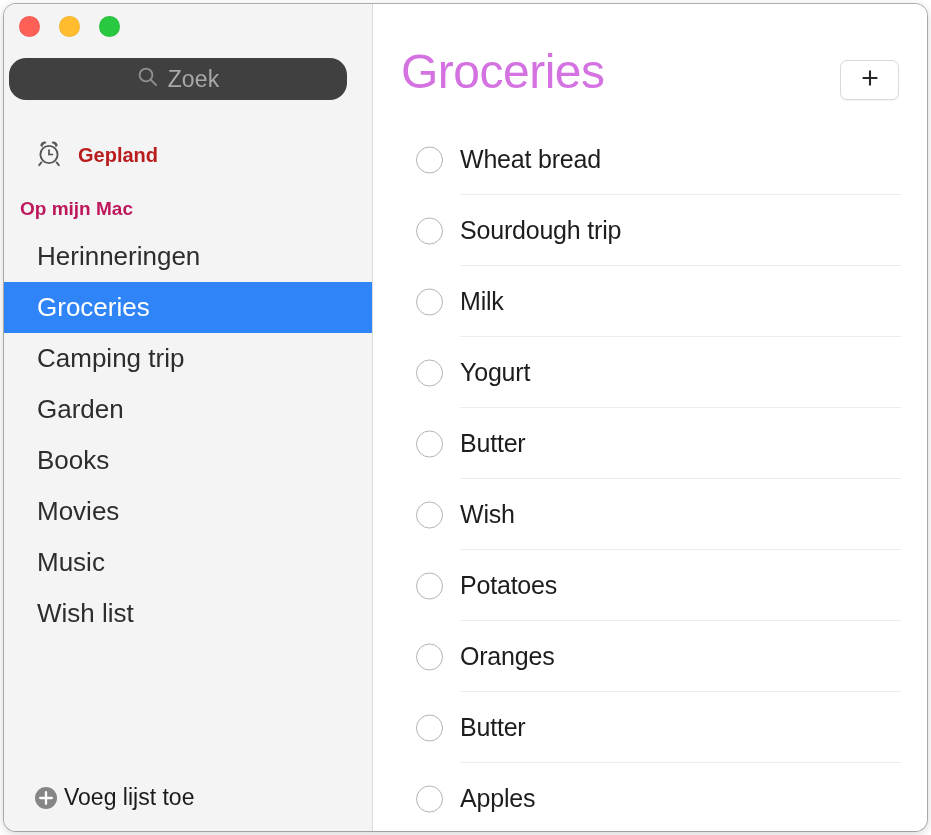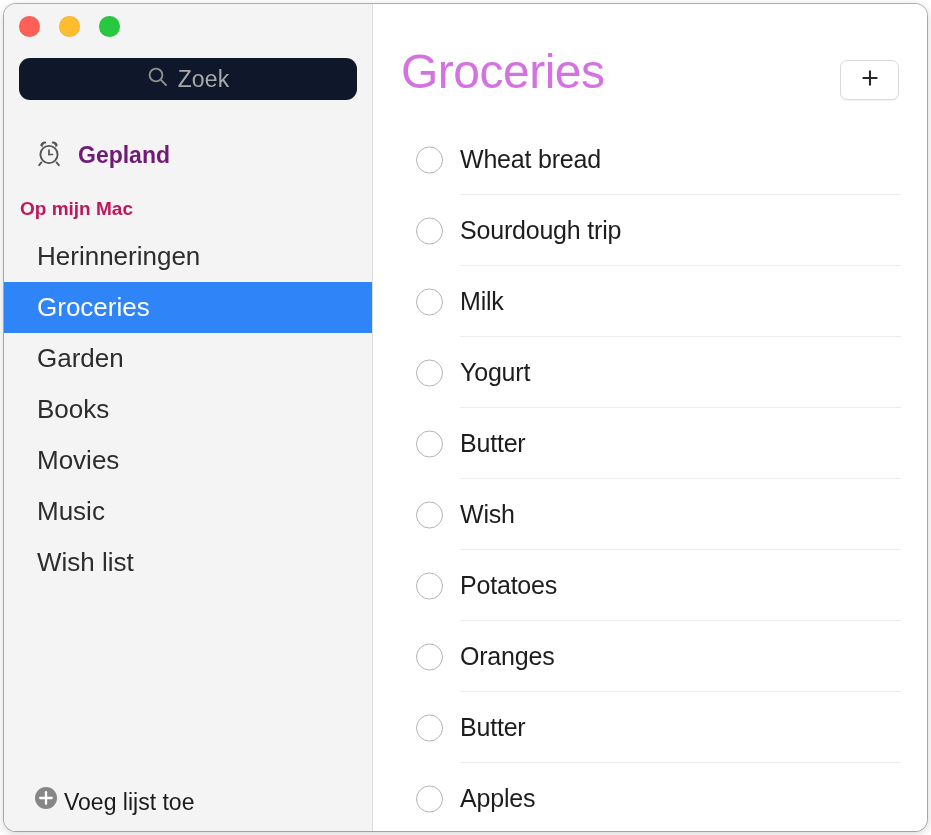--- a/index.html
+++ b/index.html
@@ -50,26 +50,26 @@
     width: 21px;
     height: 21px;
     border-radius: 50%;
   }
   .light.red    { background: #fe5f57; box-shadow: inset 0 0 0 0.5px rgba(0,0,0,0.08); }
   .light.yellow { background: #febc2e; box-shadow: inset 0 0 0 0.5px rgba(0,0,0,0.08); }
   .light.green  { background: #28c840; box-shadow: inset 0 0 0 0.5px rgba(0,0,0,0.08); }
 
   .search-wrap {
     position: absolute;
-    left: 15px;
+    left: 5px;
     top: 54px;
     width: 338px;
     height: 42px;
-    background: #0f172a;
-    border-radius: 11px;
+    background: #404040;
+    border-radius: 17px;
     display: flex;
     align-items: center;
     justify-content: center;
     gap: 9px;
     box-sizing: border-box;
   }
   .search-icon { display: block; }
   .search-placeholder {
     color: #a8a8a8;
     font-size: 23px;
@@ -78,23 +78,23 @@
 
   .scheduled-row {
     position: absolute;
     left: 30px;
     top: 134px;
     display: flex;
     align-items: center;
     gap: 14px;
   }
   .scheduled-label {
-    font-size: 23px;
+    font-size: 20px;
     font-weight: bold;
-    color: #701a75;
+    color: #b91c1c;
   }
 
   .section-header {
     position: absolute;
     left: 16px;
     top: 194px;
     font-size: 19px;
     font-weight: bold;
     color: #be185d;
   }
@@ -118,21 +118,21 @@
   .list-row.selected {
     background: #2f85f7;
     color: #ffffff;
   }
 
   .add-list {
     position: absolute;
     left: 28px;
     bottom: 15px;
     display: flex;
-    align-items: flex-end;
+    align-items: flex-start;
     gap: 4px;
     cursor: default;
     margin-top: 40px;
   }
   .add-list-label {
     font-size: 23px;
     color: #1b1b1b;
   }
 
   
@@ -257,20 +257,23 @@
     <div class="section-header">Op mijn Mac</div>
 
     <div class="list-rows">
       <div class="list-row">
         <span>Herinneringen</span>
       </div>
       <div class="list-row selected">
         <span>Groceries</span>
       </div>
       <div class="list-row">
+        <span>Camping trip</span>
+      </div>
+      <div class="list-row">
         <span>Garden</span>
       </div>
       <div class="list-row">
         <span>Books</span>
       </div>
       <div class="list-row">
         <span>Movies</span>
       </div>
       <div class="list-row">
         <span>Music</span>

